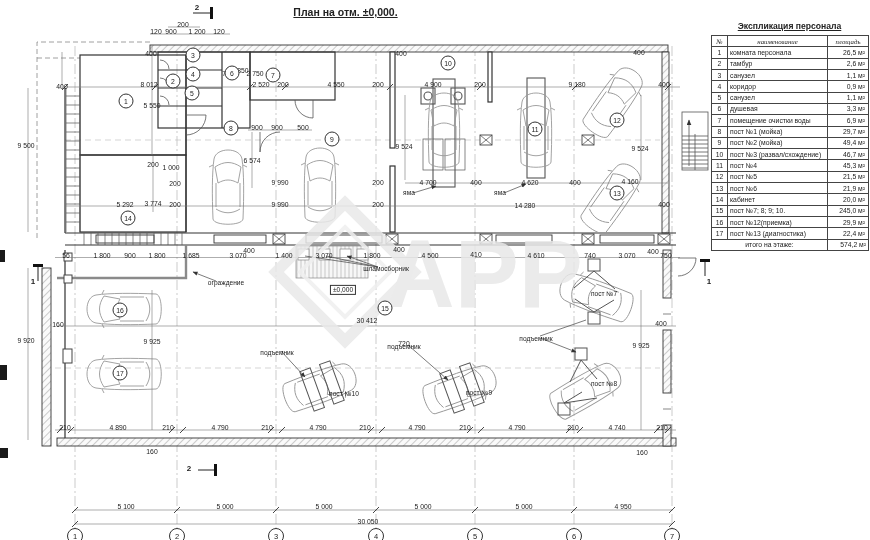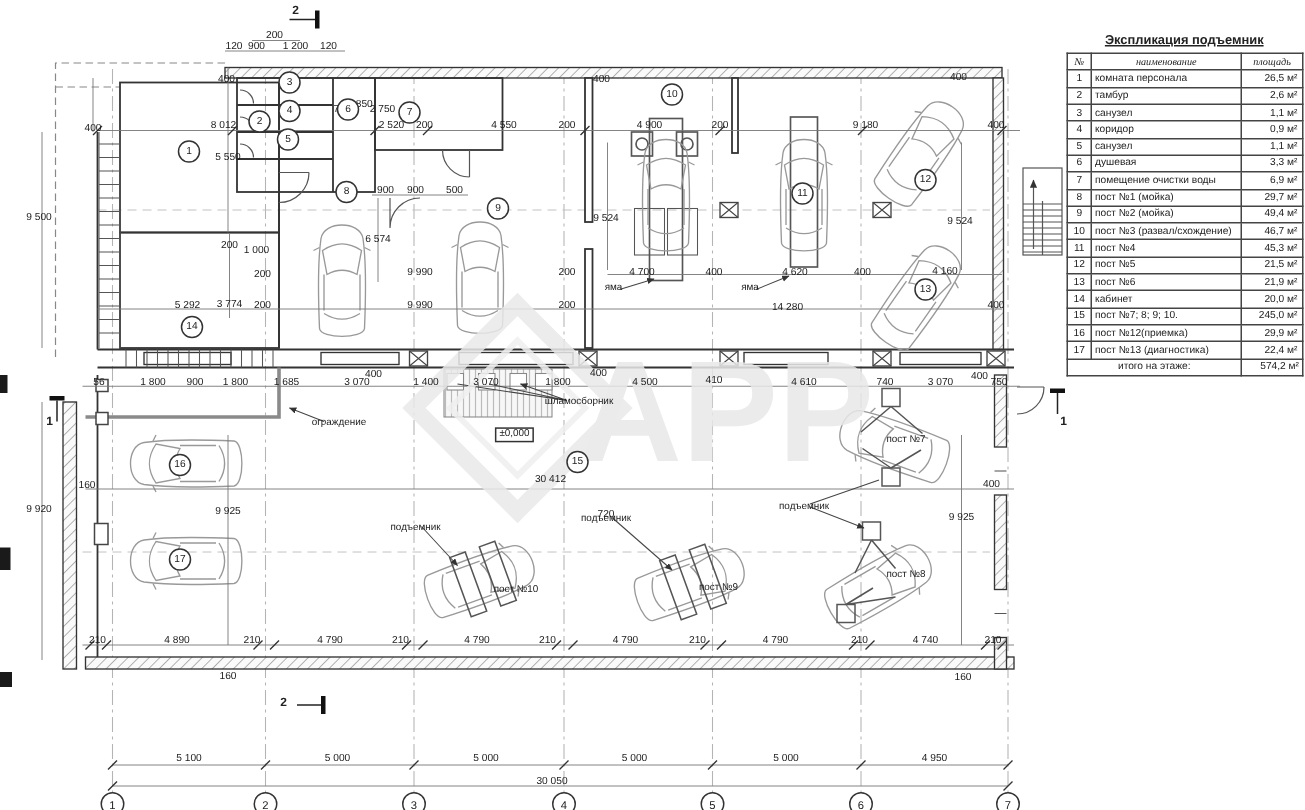--- a/index.html
+++ b/index.html
@@ -380,23 +380,24 @@
       <div class="sec" style="left: 709px; top: 281px;">1</div>
       <div class="bubble" style="left: 75px; top: 536px;">1</div>
       <div class="bubble" style="left: 177px; top: 536px;">2</div>
       <div class="bubble" style="left: 276px; top: 536px;">3</div>
       <div class="bubble" style="left: 376px; top: 536px;">4</div>
       <div class="bubble" style="left: 475px; top: 536px;">5</div>
       <div class="bubble" style="left: 574px; top: 536px;">6</div>
       <div class="bubble" style="left: 672px; top: 536px;">7</div>
     </div>
 
+  <div id="page-title">План на отм. ±0,000.</div>
 
   <div id="legend">
-    <div id="legend-title">Экспликация подъемник</div>
+    <div id="legend-title">Экспликация персонала</div>
     <table>
       <colgroup>
           <col class="c1">
           <col class="c2">
           <col class="c3">
         </colgroup>
       <thead>
         <tr>
           <th>№</th>
           <th>наименование</th>

